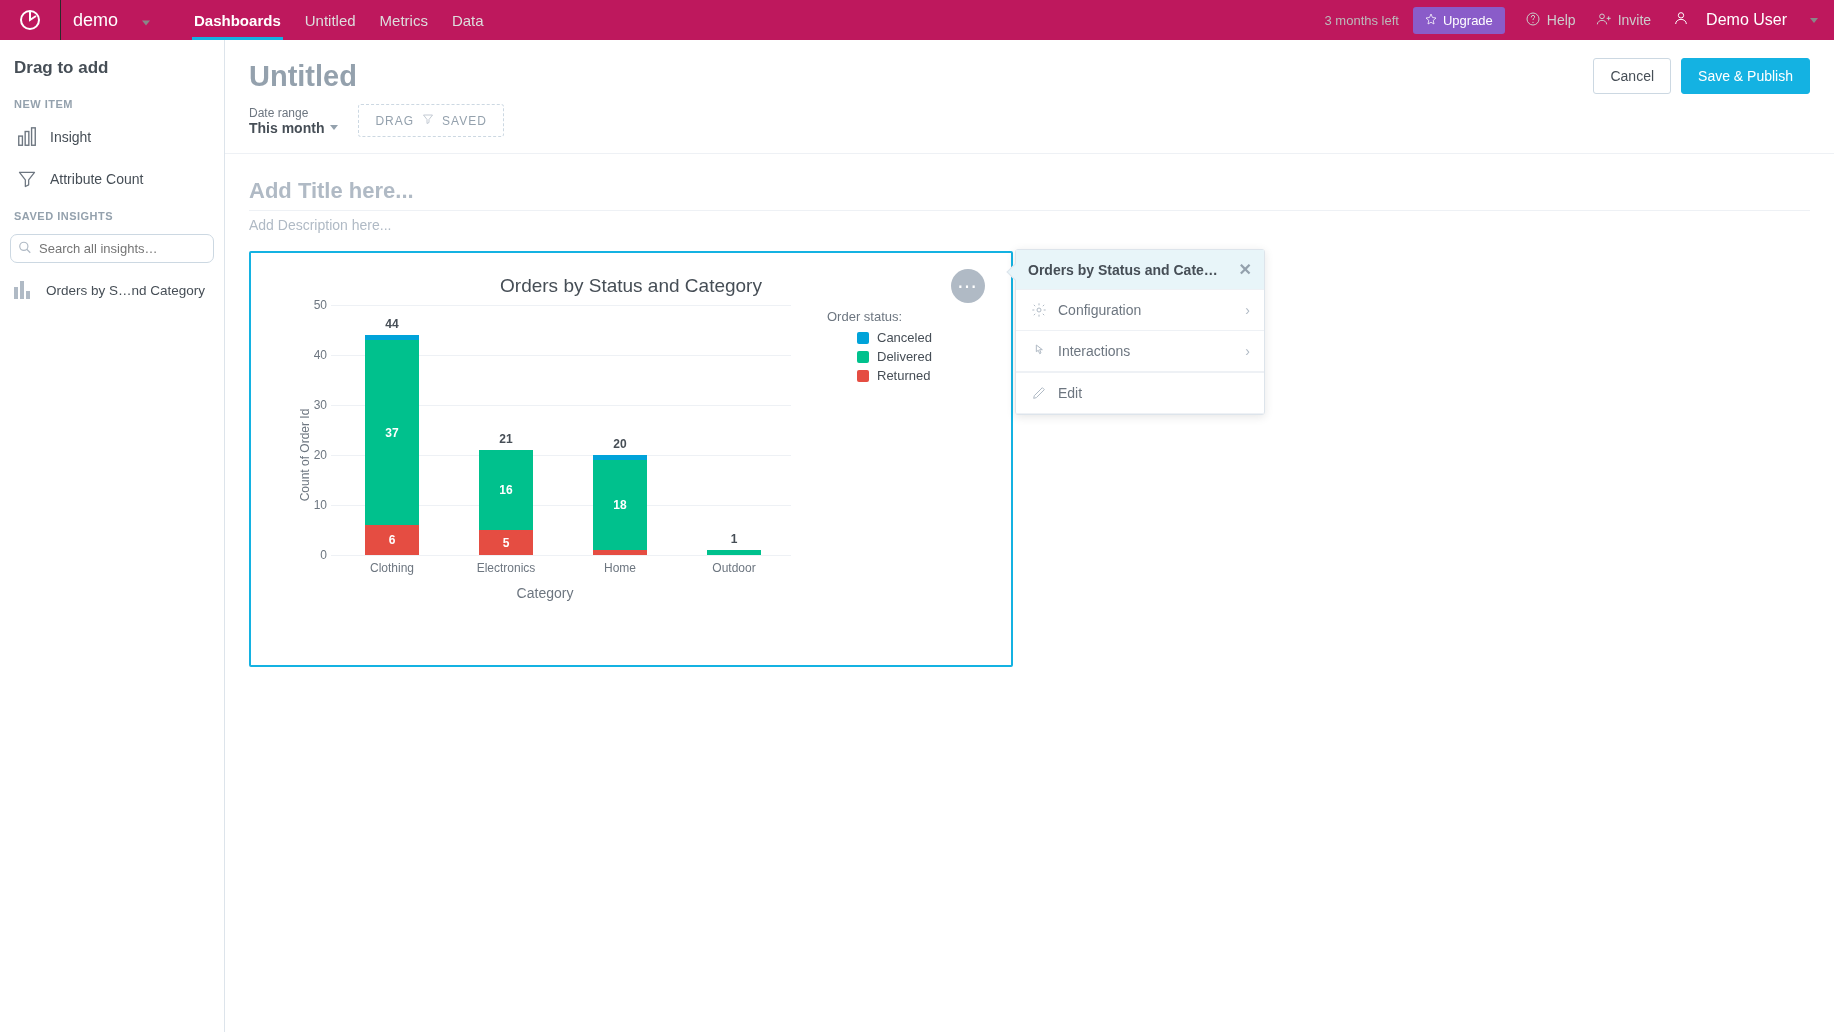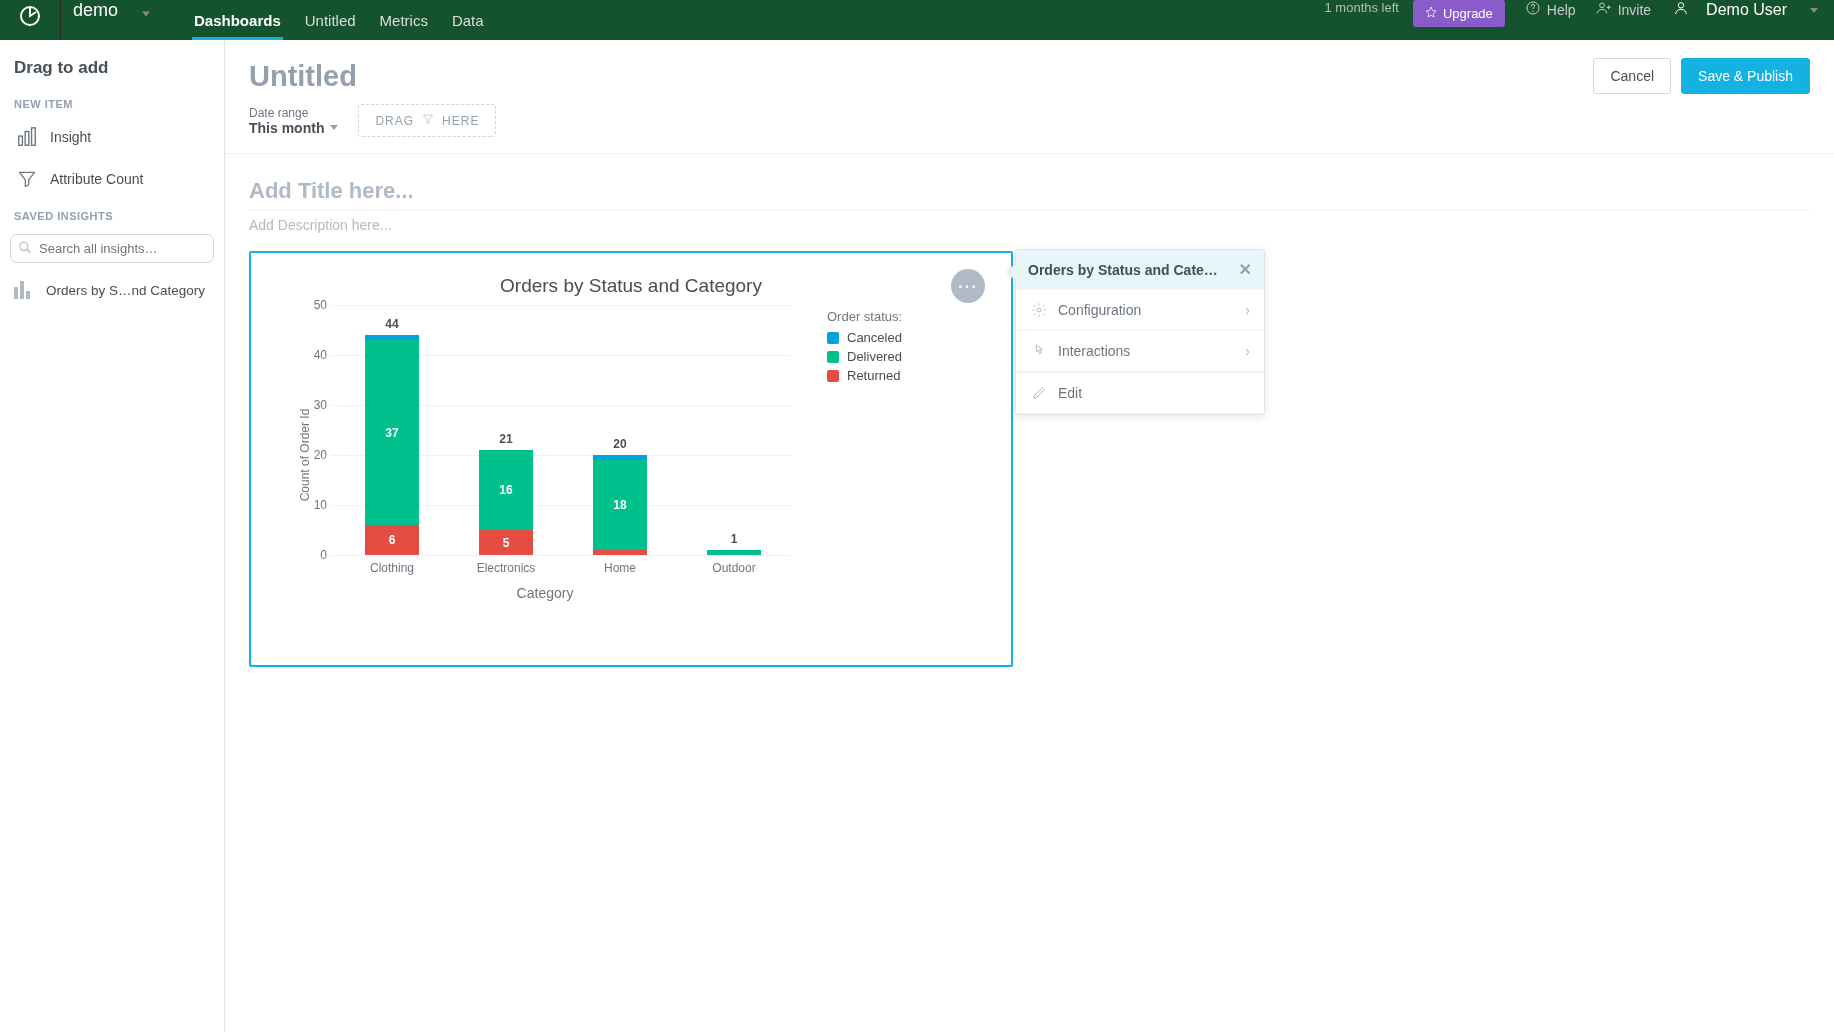--- a/index.html
+++ b/index.html
@@ -9,24 +9,24 @@
     color: #464e56;
     background: #fff;
     width: 1834px;
     height: 1032px;
     overflow: hidden;
   }
 
   
   .topbar {
     height: 40px;
-    background: #14532d;
+    background: #be185d;
     color: #fff;
     display: flex;
-    align-items: flex-start;
+    align-items: center;
     padding: 0 16px 0 0;
   }
   .topbar .logo {
     width: 32px; height: 32px; margin-left: 14px;
     display:flex;align-items:center;justify-content:center;
   }
   .topbar .divider-v {
     width:1px; height:40px; background:#2a2a2a; margin:0 12px 0 14px;
   }
   .topbar .workspace {
@@ -198,21 +198,21 @@
   }
   .xlabel{
     position:absolute; top:280px; left:0; right:0; text-align:center;
     font-size:14px; color:#6d7680;
   }
 
   .legend{
     position:absolute; top:56px; left:576px; font-size:13px;
   }
   .legend .lg-title{color:#6d7680;margin-bottom:4px;}
-  .legend .lg{display:flex;align-items:center;gap:8px;color:#464e56;padding:2px 0;}
+  .legend .lg{display:flex;align-items:center;gap:8px;color:#464e56;padding:2px 0;margin-left:30px;}
   .legend .sw{width:12px;height:12px;border-radius:2px;}
   .legend .sw.canceled{background:#00a3d9;}
   .legend .sw.delivered{background:#00c18d;}
   .legend .sw.returned{background:#e54d42;}
 
   
   .popover{
     position:absolute; top:14px; left:790px; width:250px;
     background:#fff; border:1px solid #dde4eb; border-radius:3px;
     box-shadow:0 2px 10px rgba(0,0,0,.1);
@@ -258,21 +258,21 @@
         <span>Untitled</span>
       </div>
     <div class="nav-item">
         <span>Metrics</span>
       </div>
     <div class="nav-item">
         <span>Data</span>
       </div>
   </div>
   <div class="spacer"></div>
-  <div class="trial">1 months left</div>
+  <div class="trial">3 months left</div>
   <button class="upgrade-btn">
     <span>
       <svg width="12" height="12" viewBox="0 0 24 24" fill="none">
           <path d="M12 2l2.9 6.9L22 10l-5.5 4.8L18 22l-6-3.5L6 22l1.5-7.2L2 10l7.1-1.1L12 2z" stroke="#fff" stroke-width="1.5"></path>
         </svg>
     </span>
     <span>Upgrade</span>
   </button>
   <div class="toplink">
     <span>
@@ -371,21 +371,21 @@
           <span class="caret-down" style="border-top-color:#94a1ad"></span>
         </span>
       </div>
       <div class="drop-zone">
         <span>DRAG</span>
         <span>
           <svg width="12" height="12" viewBox="0 0 24 24" fill="none">
               <path d="M3 4h18l-7 9v6l-4 2v-8L3 4z" stroke="#b0bac5" stroke-width="1.5"></path>
             </svg>
         </span>
-        <span>HERE</span>
+        <span>SAVED</span>
       </div>
     </div>
 
     <div class="section-title">
       <div class="t">Add Title here...</div>
       <div class="d">Add Description here...</div>
     </div>
 
     <div class="canvas">
 

